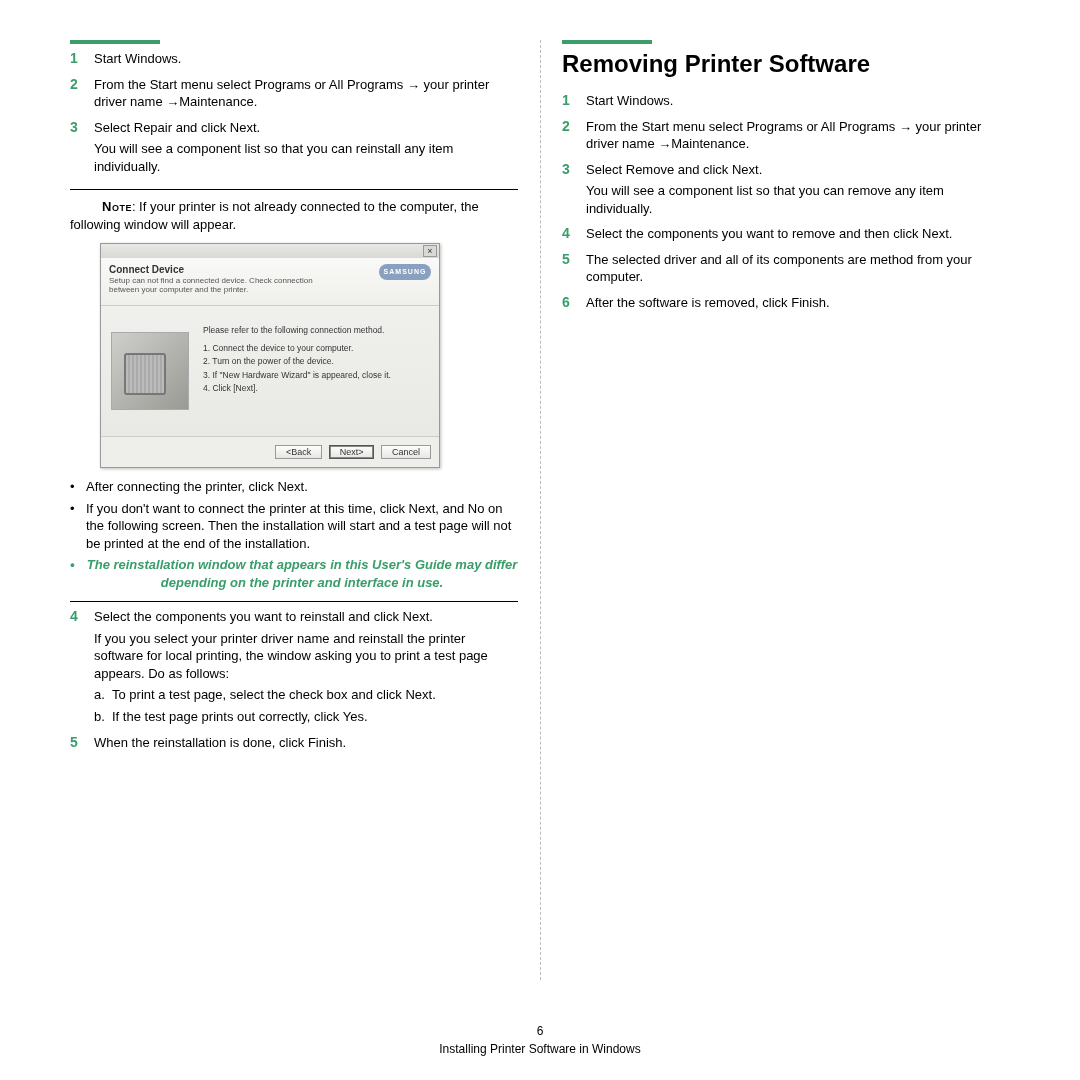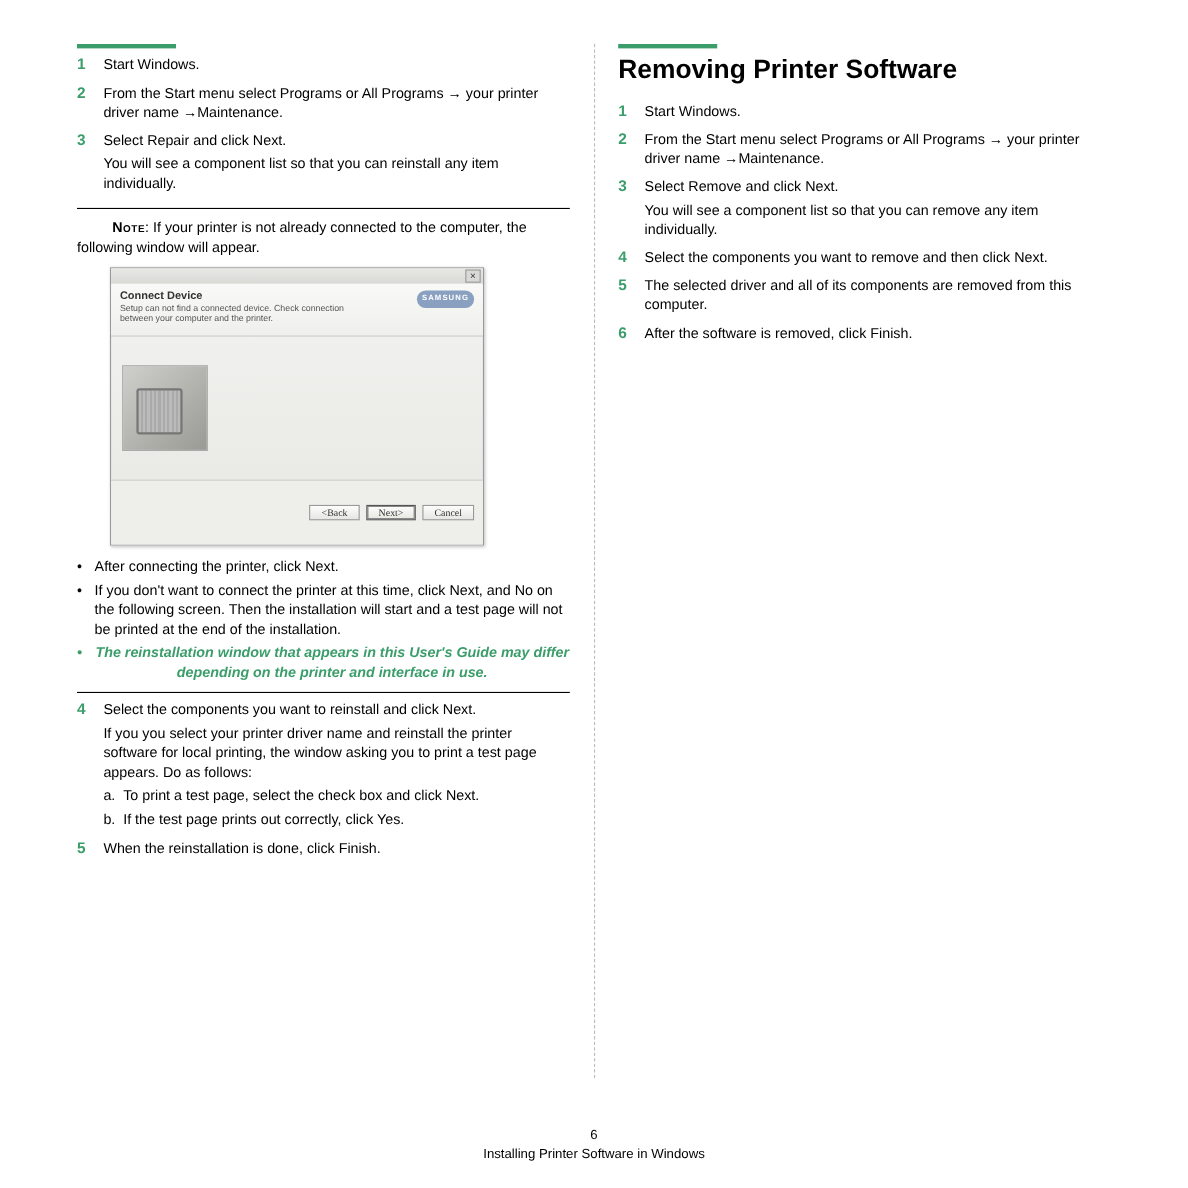--- a/index.html
+++ b/index.html
@@ -118,24 +118,23 @@
     position:absolute; left:12px; top:20px;
     width:38px; height:38px;
     border:2px solid #777;
     border-radius:3px;
     background: repeating-linear-gradient(90deg,#bbb,#bbb 2px,#aaa 2px,#aaa 4px);
   }
   .ss-list { font-size: 8.5px; line-height: 1.6; }
   .ss-list .lead { margin-bottom: 4px; }
   .ss-footer {
     border-top: 1px solid #ccc;
-    padding: 22px 8px;
+    padding: 8px 8px;
     text-align: right;
     background: #eeeeea;
-    font-family: Liberation Serif, serif;
   }
   .ss-btn {
     display: inline-block;
     border: 1px solid #999;
     background: linear-gradient(#fdfdfc,#e6e6e2);
     padding: 1px 10px;
     font-size: 9px;
     margin-left: 4px;
     min-width: 44px;
     text-align: center;
@@ -204,20 +203,27 @@
       <div class="ss-titlebar">
         <div class="ss-close">×</div>
       </div>
       <div class="ss-header">
         <div class="ttl">Connect Device</div>
         <div class="sub">Setup can not find a connected device. Check connection between your computer and the printer.</div>
         <div class="ss-logo">SAMSUNG</div>
       </div>
       <div class="ss-body">
         <div class="ss-img"></div>
+        <div class="ss-list">
+          <div class="lead">Please refer to the following connection method.</div>
+          <div>1. Connect the device to your computer.</div>
+          <div>2. Turn on the power of the device.</div>
+          <div>3. If "New Hardware Wizard" is appeared, close it.</div>
+          <div>4. Click [Next].</div>
+        </div>
       </div>
       <div class="ss-footer">
         <span class="ss-btn">&lt;Back</span>
         <span class="ss-btn primary">Next&gt;</span>
         <span class="ss-btn">Cancel</span>
       </div>
     </div>
 
     <ul class="bullets">
       <li>
@@ -306,21 +312,21 @@
         <span class="num">4</span>
         <div class="body">
             <p>
           <span>Select the components you want to remove and then click </span><b>Next</b><span>.</span>
         </p>
           </div>
       </li>
       <li>
         <span class="num">5</span>
         <div class="body">
-          <p>The selected driver and all of its components are removed from this computer.</p>
+          <p>The selected driver and all of its components are method from your computer.</p>
         </div>
       </li>
       <li>
         <span class="num">6</span>
         <div class="body">
             <p>
           <span>After the software is removed, click </span><b>Finish</b><span>.</span>
         </p>
           </div>
       </li>

